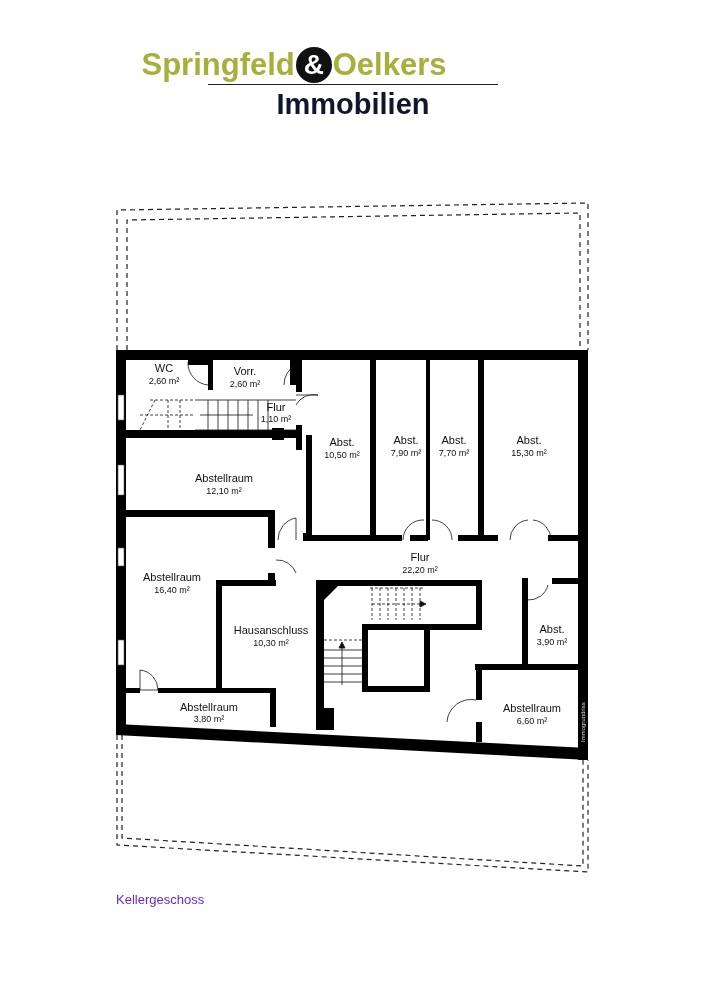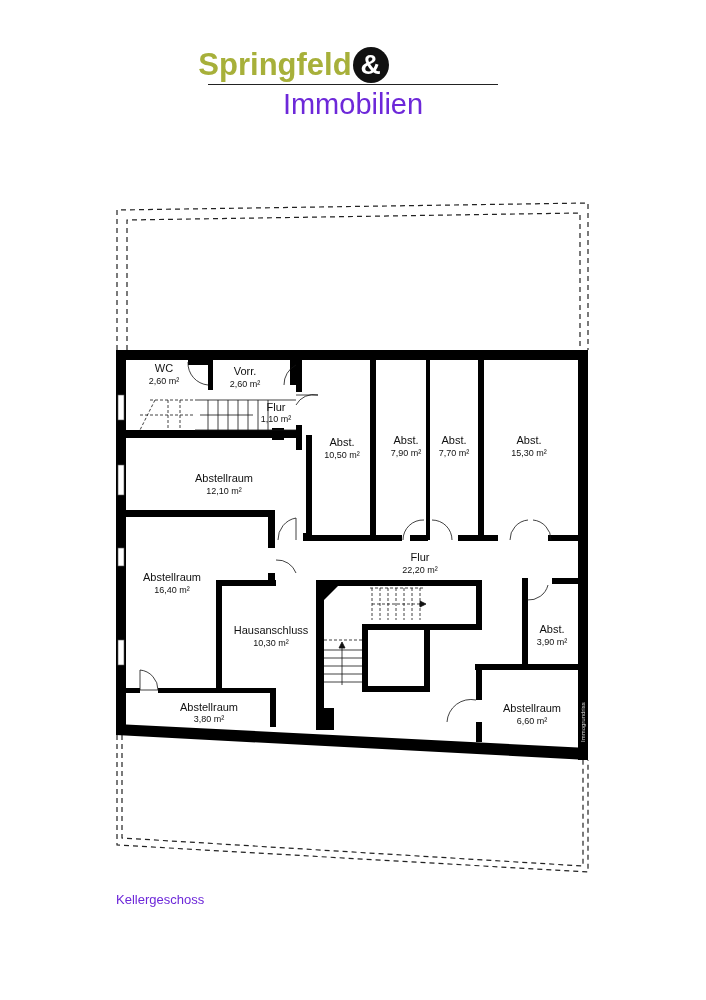--- a/index.html
+++ b/index.html
@@ -1,34 +1,35 @@
 <!DOCTYPE html>
 <html><head>
 <meta charset="utf-8">
 <style>
   html, body { margin: 0; padding: 0; background: #ffffff; }
   body { width: 706px; height: 1000px; position: relative; overflow: hidden; font-family: "Liberation Sans", sans-serif; }
   .logo { position: absolute; left: 0; top: 45px; width: 588px; text-align: center; }
   .brand { font-family: "Liberation Sans", sans-serif; font-weight: bold; font-size: 31px; color: #a7b03a; letter-spacing: 0px; line-height: 40px; display: inline-flex; align-items: center; }
   .amp { display: inline-block; width: 36px; height: 36px; border-radius: 50%; background: #111; color: #fff; font-size: 28px; line-height: 36px; text-align: center; margin: 0 1px; }
   .rule { position: absolute; left: 208px; top: 84px; width: 290px; height: 1px; background: #222; }
-  .sub { position: absolute; left: 0; top: 86px; width: 706px; text-align: center; font-size: 29px; color: #6d28d9; line-height: 36px; }
+  .sub { position: absolute; left: 0; top: 86px; width: 706px; text-align: center; font-size: 29px; color: #0f172a; line-height: 36px; font-weight: bold; }
   .plan { position: absolute; left: 0; top: 0; }
   .room-label { font-family: "Liberation Sans", sans-serif; font-size: 11px; fill: #111; text-anchor: middle; }
   .room-area { font-family: "Liberation Sans", sans-serif; font-size: 9px; fill: #111; text-anchor: middle; }
   .floor-name { position: absolute; left: 116px; top: 892px; font-size: 13px; color: #6d28d9; }
   .watermark { font-family: "Liberation Sans", sans-serif; font-size: 6px; fill: #ddd; }
 </style>
 </head>
 <body>
 
 <div class="logo">
   <span class="brand">
     <span>Springfeld</span>
     <span class="amp">&amp;</span>
+    <span>Oelkers</span>
   </span>
 </div>
 <div class="rule"></div>
 <div class="sub">Immobilien</div>
 
 <svg class="plan" width="706" height="1000" viewBox="0 0 706 1000">
 
   <g fill="none" stroke="#222" stroke-width="1.2" stroke-dasharray="5,4">
     <polyline points="117,350 117,210 588,203 588,350"></polyline>
     <polyline points="127,350 127,220 580,213 580,350"></polyline>

